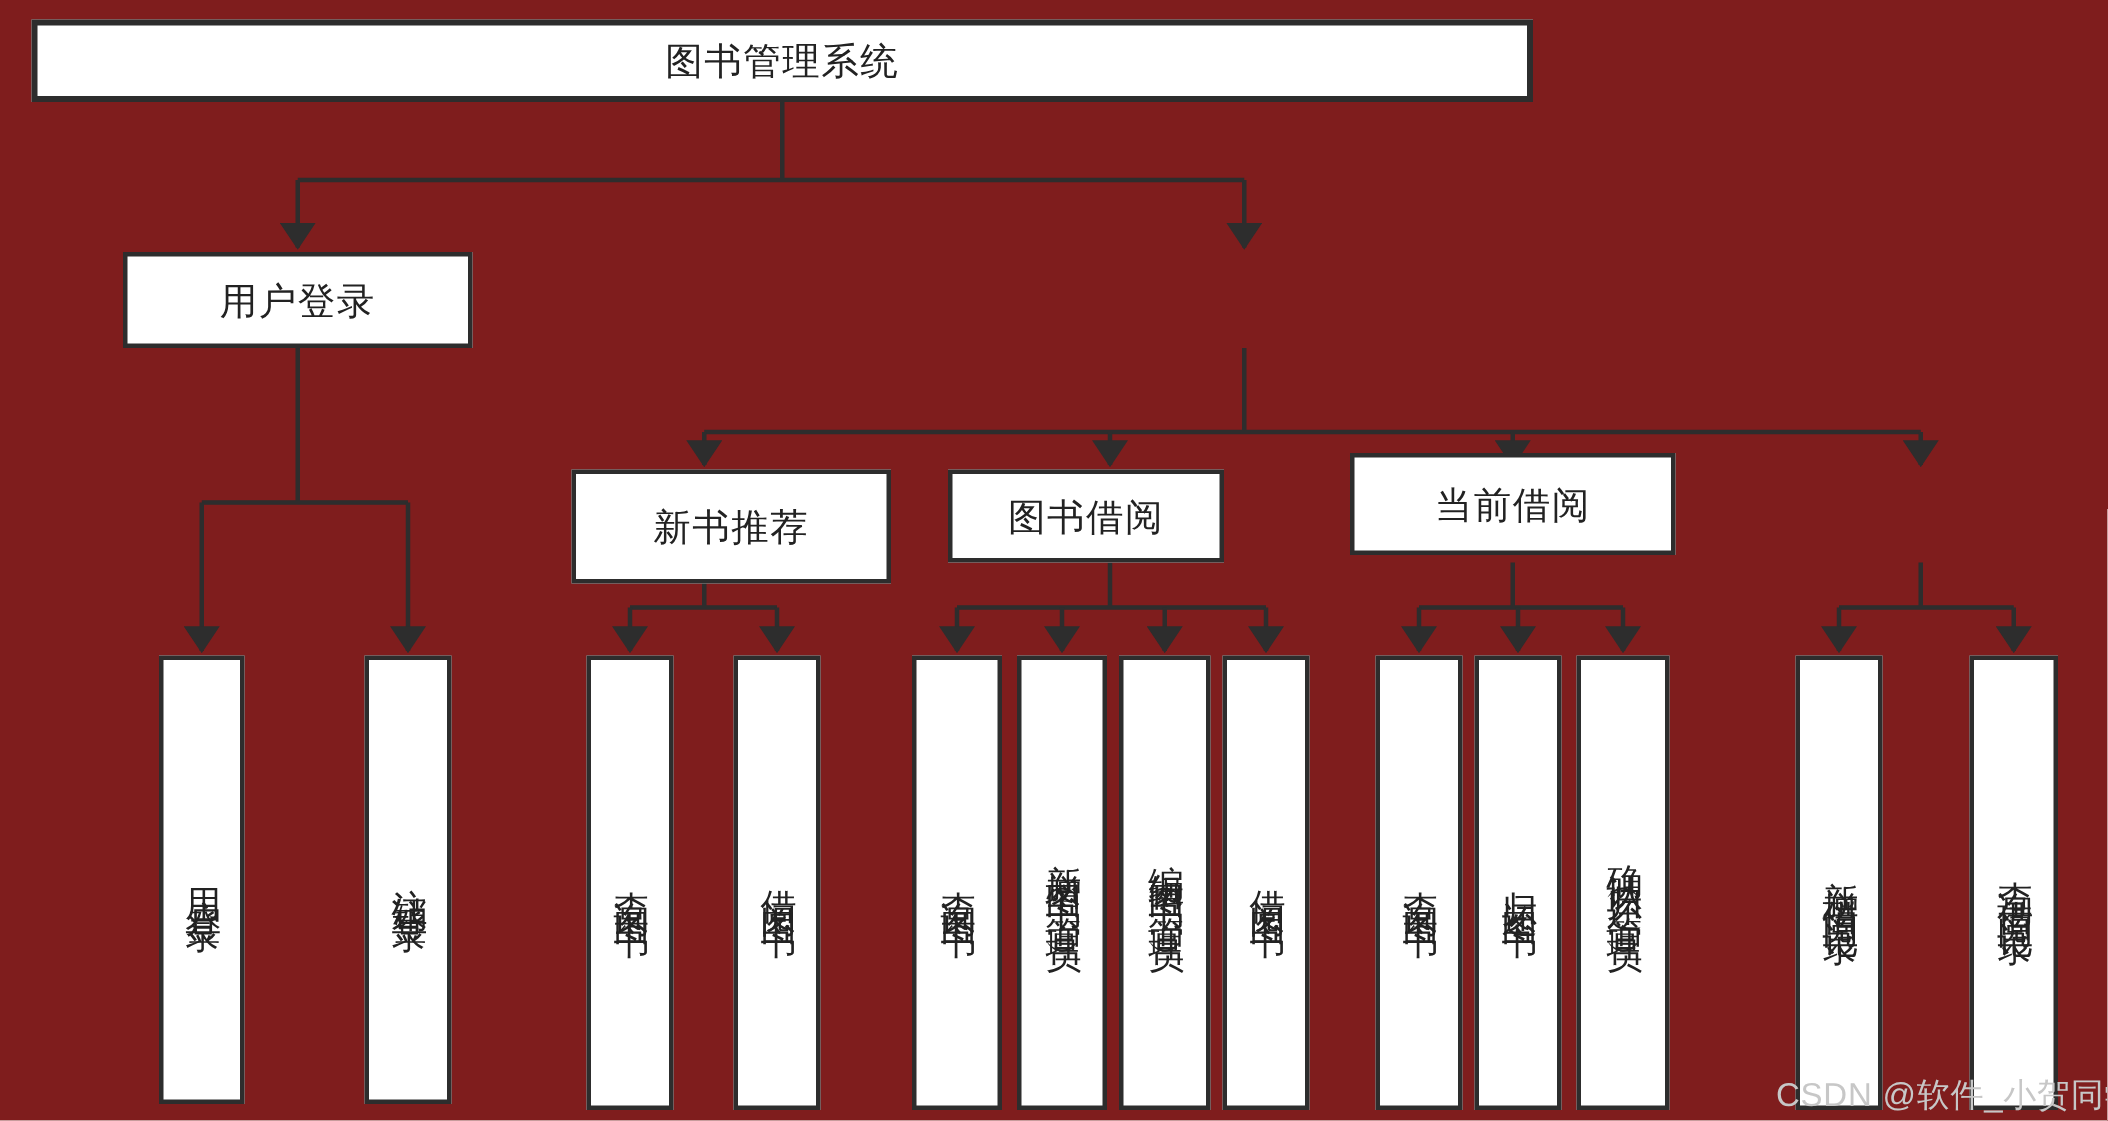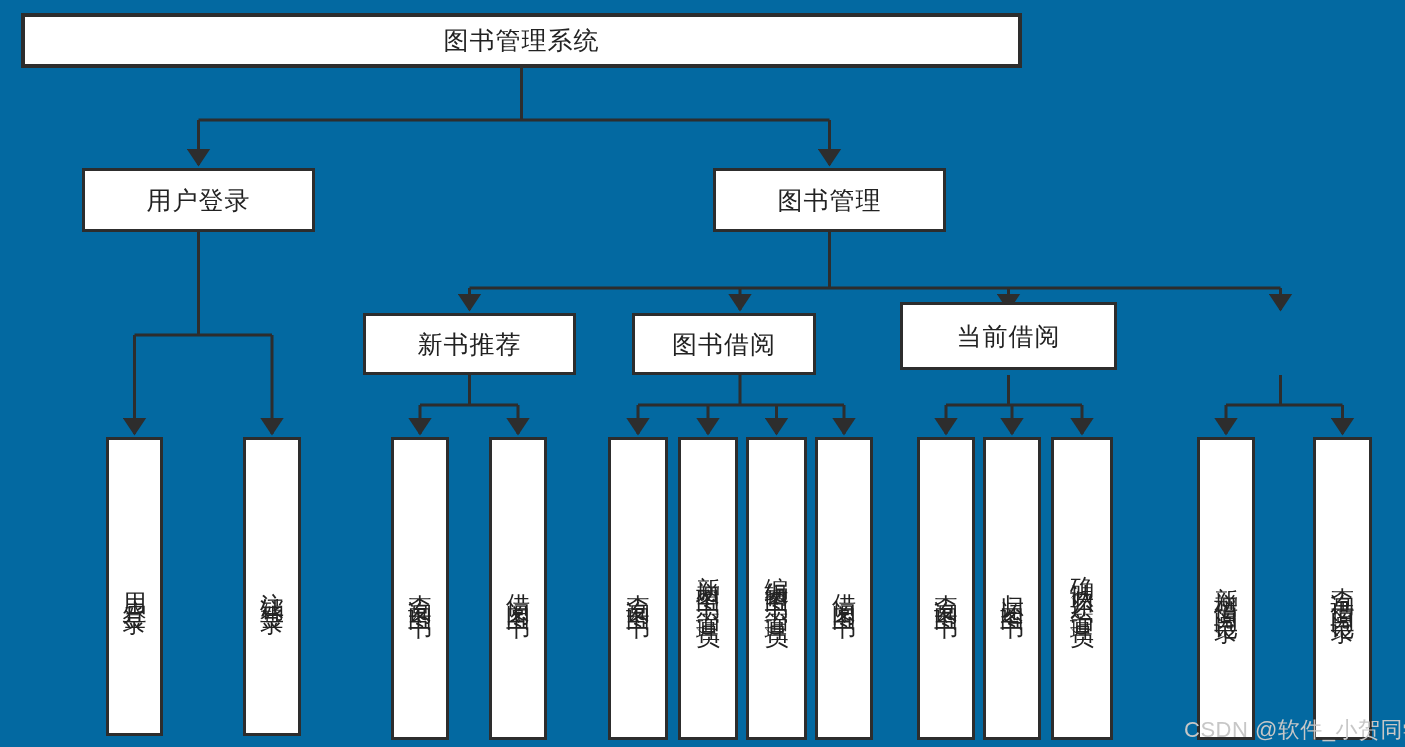--- a/index.html
+++ b/index.html
@@ -1,20 +1,20 @@
 <!DOCTYPE html>
 <html><head>
 <meta charset="utf-8">
 <style>
   html, body { margin: 0; padding: 0; background: #ffffff; }
   #canvas {
     position: relative;
     width: 1405px;
     height: 747px;
-    background: #0369a1;
+    background: #7f1d1d;
     font-family: "Liberation Sans", sans-serif;
     overflow: hidden;
   }
   #wires { position: absolute; left: 0; top: 0; width: 1405px; height: 747px; }
   .node {
     position: absolute;
     box-sizing: border-box;
     background: #ffffff;
     border: 3px solid #2d2d2d;
     display: flex;
@@ -96,25 +96,22 @@
     <path class="conn" marker-end="url(#arrow)" d="M1342.5,405 V434"></path>
   </svg>
 
   <div class="node root" style="left:21px; top:13px; width:1001px; height:55px;">
     <span class="h-label">图书管理系统</span>
   </div>
 
   <div class="node" style="left:82px; top:168px; width:233px; height:64px;">
     <span class="h-label">用户登录</span>
   </div>
-  <div class="node" style="left:713px; top:168px; width:233px; height:64px;">
-    <span class="h-label">图书管理</span>
-  </div>
 
-  <div class="node" style="left:363px; top:313px; width:213px; height:62px;text-align:center;">
+  <div class="node" style="left:381px; top:313px; width:213px; height:76px;text-align:center;">
     <span class="h-label">新书推荐</span>
   </div>
   <div class="node" style="left:632px; top:313px; width:184px; height:62px;">
     <span class="h-label">图书借阅</span>
   </div>
   <div class="node" style="left:900px; top:302px; width:217px; height:68px;">
     <span class="h-label">当前借阅</span>
   </div>
 
   <div class="node" style="left:106px; top:437px; width:57px; height:299px;">

